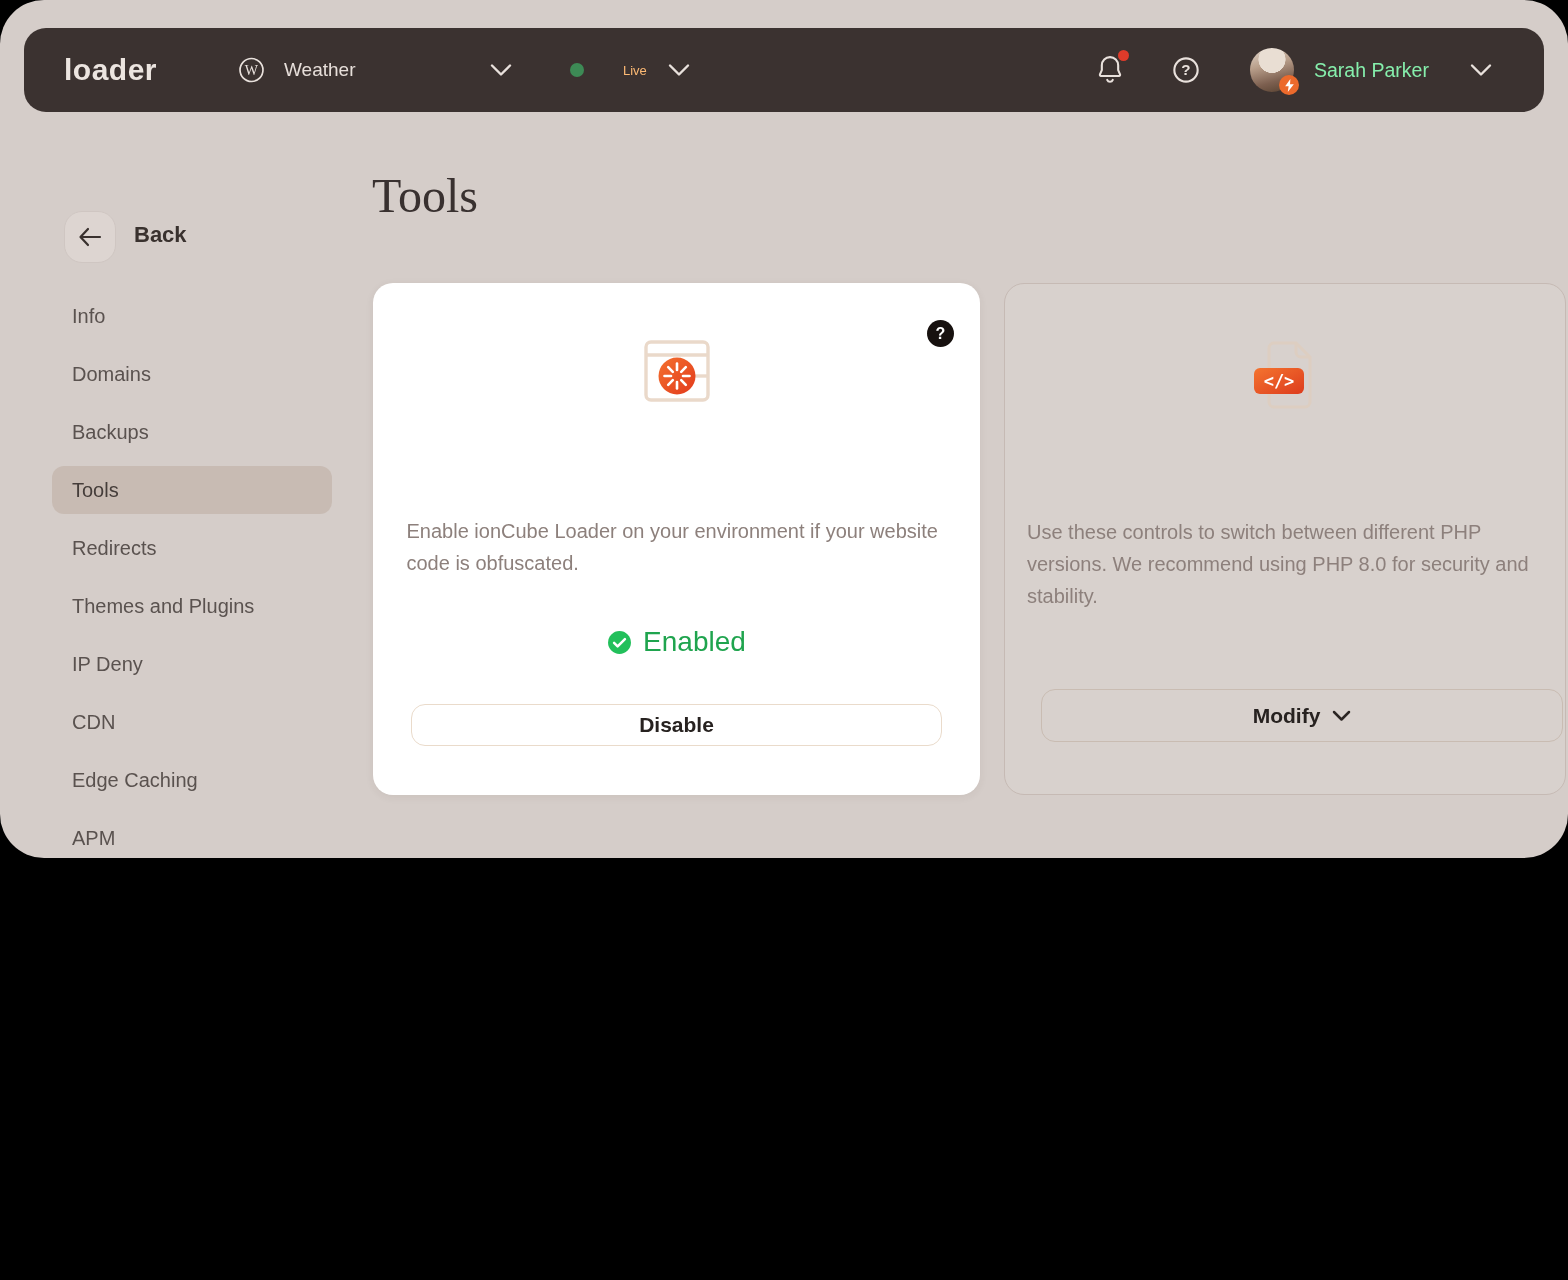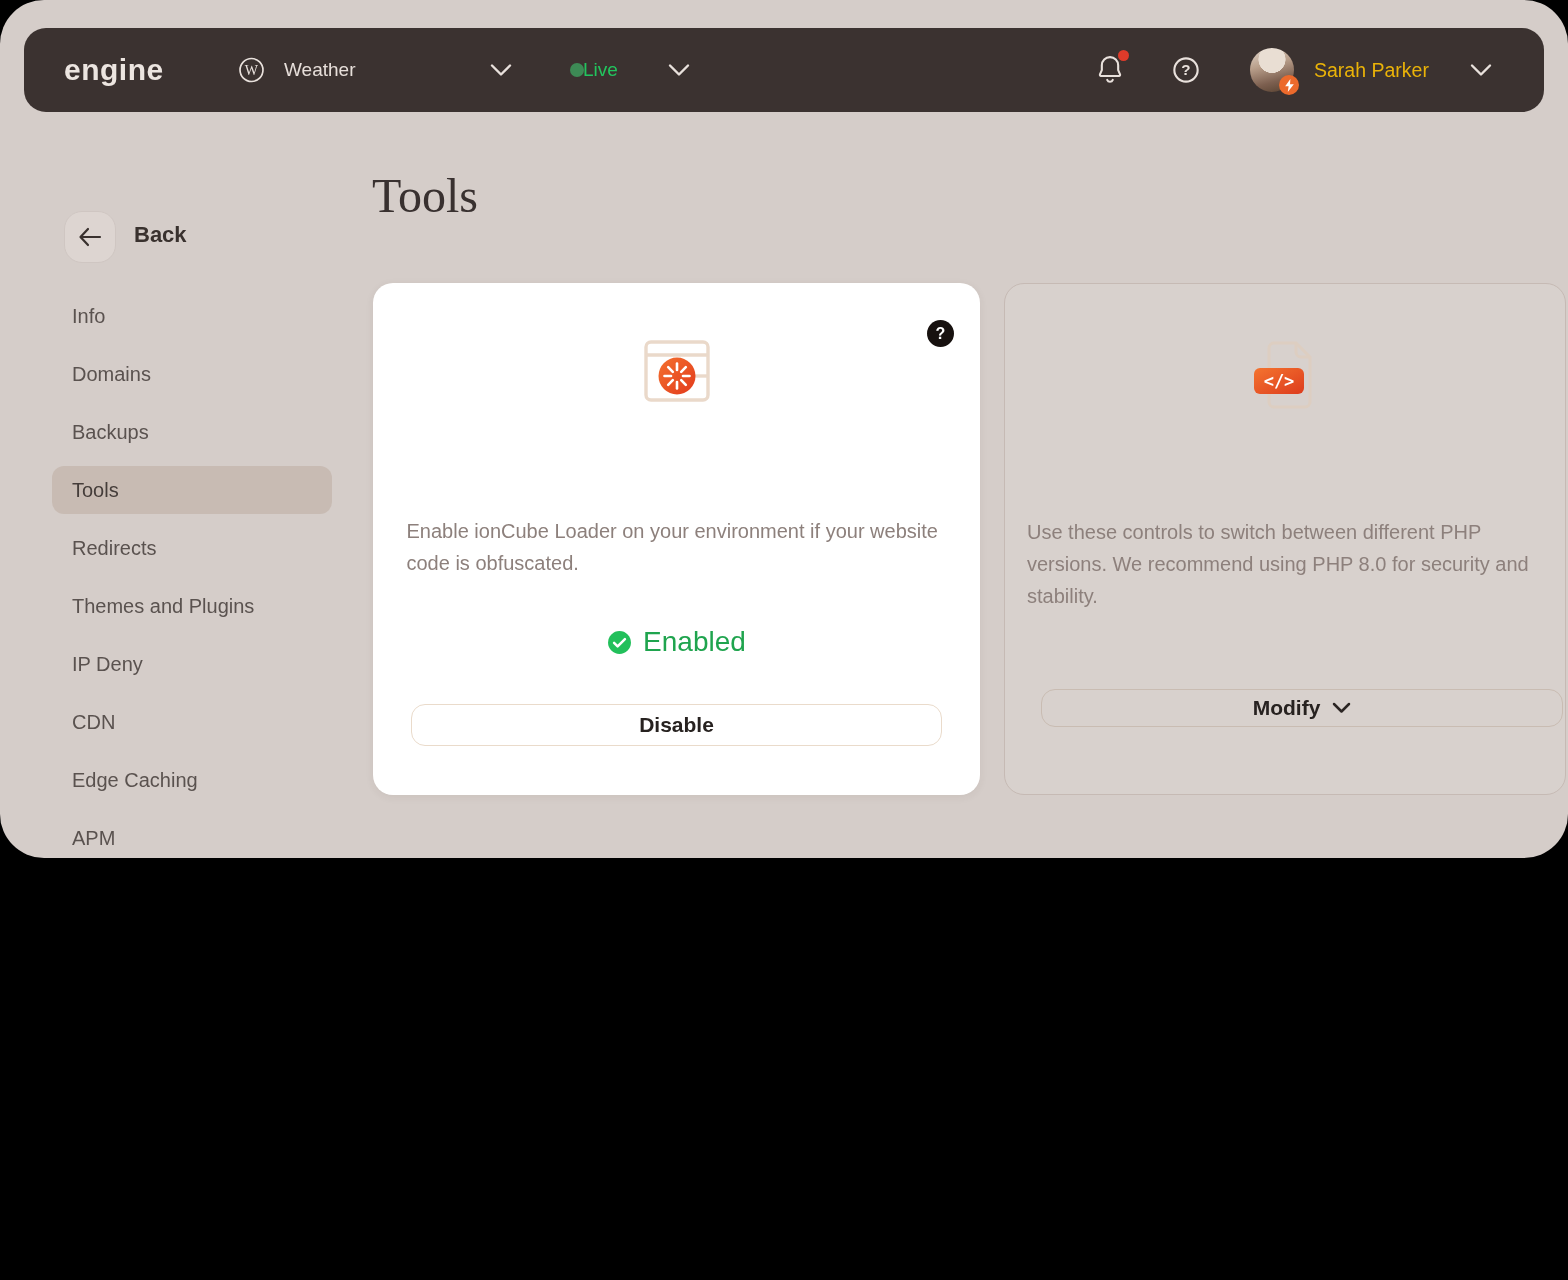--- a/index.html
+++ b/index.html
@@ -13,36 +13,36 @@
   
   .navbar { position:absolute; left:24px; top:28px; width:1520px; height:84px;
             background:#3b3230; border-radius:22px; color:#eae2dd; }
   .navbar .abs { position:absolute; top:50%; transform:translateY(-50%); }
   .logo { left:40px; font-size:30px; font-weight:700; letter-spacing:.5px;
           color:#ece5e0; cursor:pointer; }
   .wp-icon { left:214px; width:27px; height:27px; }
   .site-label { left:252px; font-size:19px; color:#e7dfda;margin-left:8px; }
   .chev-1 { left:466px; }
   .env-dot { left:546px; width:14px; height:14px; border-radius:50%; background:#3d8a55; }
-  .env-label { left:559px; font-size:19px; color:#22c55e; }
+  .env-label { left:599px; font-size:13px; color:#fdba74; }
   .chev-2 { left:644px; }
   .chev { width:22px; height:13px; }
   .bell-wrap { left:1072px; width:30px; height:32px; }
   .notif-dot { position:absolute; right:-3px; top:-4px; width:11px; height:11px;
                border-radius:50%; background:#df3b2a; }
   .help-wrap { left:1148px; width:28px; height:28px; }
   .avatar { left:1226px; width:44px; height:44px; border-radius:50%;
             background:
               radial-gradient(circle at 50% 26%, #e9ded3 0 34%, rgba(0,0,0,0) 35%),
               linear-gradient(165deg, #e3d8cd 0%, #b99f8b 38%, #7d6050 72%, #55402f 100%);
   }
   .bolt-badge { position:absolute; right:-5px; bottom:-3px; width:20px; height:20px;
                 border-radius:50%; background:#ec6a2c; display:flex;
                 align-items:center; justify-content:center; }
-  .user-name { left:1290px; font-size:19.5px; color:#eab308; }
+  .user-name { left:1290px; font-size:19.5px; color:#86efac; }
   .chev-3 { left:1446px; }
 
   
   .back-btn { position:absolute; left:64px; top:211px; width:52px; height:52px;
               border-radius:18px; background:#ddd5d1; border:1px solid #cfc6c2;
               display:flex; align-items:center; justify-content:center; cursor:pointer; }
   .back-label { position:absolute; left:134px; top:222px; font-size:22px;
                 font-weight:700; color:#39312e; }
   .side-nav { position:absolute; left:52px; top:292px; width:280px; }
   .side-item { height:48px; margin-bottom:10px; display:flex; align-items:center;
@@ -73,32 +73,32 @@
 
   .status-row { position:absolute; left:0; right:0; top:343px; display:flex;
                 align-items:center; justify-content:center; gap:11px; }
   .status-label { font-size:28px; font-weight:500; color:#1fa44e; }
 
   .btn { position:absolute; height:42px; border-radius:14px; display:flex;
          align-items:center; justify-content:center; gap:12px; font-size:21px;
          font-weight:700; color:#272220; cursor:pointer; background:transparent; }
   .btn-disable { left:38px; right:38px; top:421px; background:#fff;
                  border:1.5px solid #eadbcb; }
-  .btn-modify { left:36px; right:2px; top:405px; height:38px;
+  .btn-modify { left:36px; right:2px; top:405px; height:53px;
                 border:1.5px solid #c9bcb2; }
 
   svg { display:block; }
 </style>
 </head>
 <body>
 
 <div class="app">
 
   <div class="navbar">
-    <div class="abs logo">engine</div>
+    <div class="abs logo">loader</div>
 
     <div class="abs wp-icon">
       <svg width="27" height="27" viewBox="0 0 24 24">
         <circle cx="12" cy="12" r="10.2" fill="none" stroke="#e9e1dc" stroke-width="1.5"></circle>
         <text x="12" y="16.4" text-anchor="middle" font-size="12.5" font-family="Liberation Serif, serif" fill="#e9e1dc">W</text>
       </svg>
     </div>
     <div class="abs site-label">Weather</div>
     <div class="abs chev chev-1">
       <svg width="22" height="13" viewBox="0 0 22 13">

